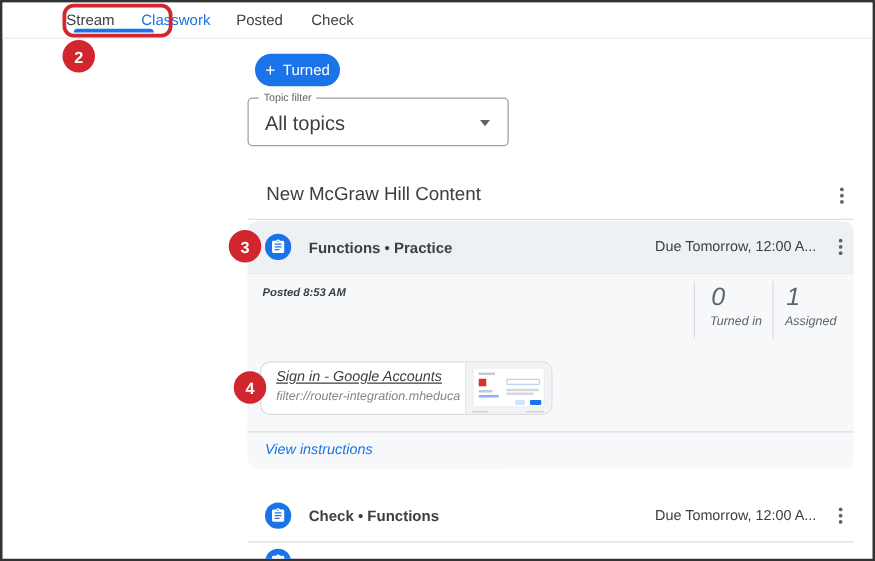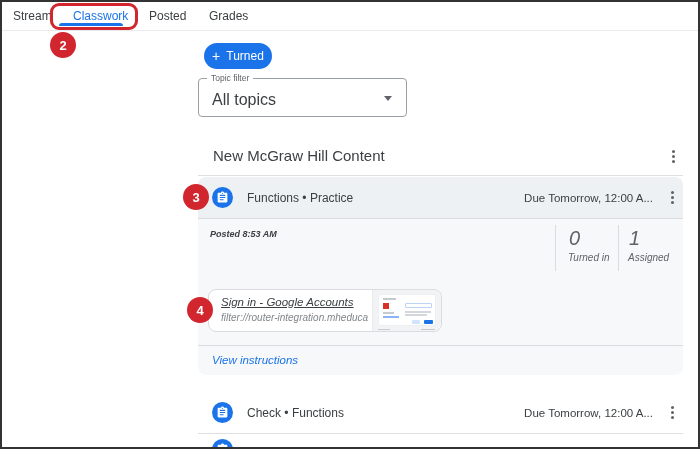--- a/index.html
+++ b/index.html
@@ -7,21 +7,21 @@
   body { font-family:"Liberation Sans","DejaVu Sans",sans-serif; }
 
   .frame {
     position:relative; width:700px; height:449px;
     border:2px solid #333; background:#fff; overflow:hidden;
   }
 
   
   .tabbar { position:absolute; left:0; top:0; width:100%; height:29px;
             background:#fff; border-bottom:1px solid #e8eaed; }
-  .tab { position:absolute; top:7px; font-size:12px; font-weight:500; color:#3c4043; cursor:pointer; }
+  .tab { position:absolute; top:7px; font-size:12px; font-weight:500; color:#3c4043; cursor:pointer;margin-left:40px; }
   .tab.active { color:#1a73e8; }
   .tab-underline { position:absolute; left:57px; top:21px; width:64px; height:3px;
                    background:#1a73e8; border-radius:3px 3px 0 0; }
   .anno-rect { position:absolute; left:48px; top:1px; width:88px; height:27px;
                border:3px solid #d2262e; border-radius:9px; pointer-events:none; }
 
   .badge { position:absolute; width:26px; height:26px; border-radius:50%;
            background:#d2262e; color:#fff; font-size:13px; font-weight:700;
            display:flex; align-items:center; justify-content:center; z-index:30; }
 
@@ -48,21 +48,21 @@
                align-items:center; justify-content:center; cursor:pointer; }
   .kebab-dot { width:3px; height:3px; border-radius:50%; background:#5f6368;
                box-shadow:0 -5px 0 #5f6368, 0 5px 0 #5f6368; }
   .hdiv { position:absolute; left:196px; width:485px; height:1px; background:#e0e0e0; }
 
   
   .a-row { position:absolute; left:196px; width:485px; height:41px; cursor:pointer; }
   .a-row.highlight { background:#eef1f4; border-radius:8px 8px 0 0; }
   .a-icon { position:absolute; left:14px; top:10px; width:21px; height:21px; border-radius:50%;
             background:#1a73e8; display:flex; align-items:center; justify-content:center; }
-  .a-title { position:absolute; left:49px; top:14px; font-size:12px; font-weight:400; color:#3c4043; }
+  .a-title { position:absolute; left:49px; top:14px; font-size:12px; font-weight:700; color:#3c4043; }
   .a-due { position:absolute; right:30px; top:15px; font-size:11.5px; color:#3c4043; }
   .row-kebab { position:absolute; right:4px; top:11px; }
 
   
   .panel { position:absolute; left:196px; top:216px; width:485px; height:157px;
            background:#f6f8fa; border-top:1px solid #dadce0; border-radius:0 0 8px 8px;font-style:italic; }
   .posted { position:absolute; left:12px; top:10px; font-size:9px; font-weight:700; color:#3c4043; }
   .stat-sep { position:absolute; top:6px; width:1px; height:46px; background:#dadce0; }
   .stat-value { position:absolute; font-size:20px; color:#5f6368; font-weight:400; }
   .stat-label { position:absolute; font-size:10px; color:#5f6368; }
@@ -87,21 +87,21 @@
 </style>
 </head>
 <body>
 
 <div class="frame">
 
   <div class="tabbar">
     <span class="tab" style="left:11px">Stream</span>
     <span class="tab active" style="left:71px">Classwork</span>
     <span class="tab" style="left:147px">Posted</span>
-    <span class="tab" style="left:207px">Grades</span>
+    <span class="tab" style="left:207px">Check</span>
     <div class="tab-underline"></div>
     <div class="anno-rect"></div>
   </div>
 
   <div class="badge" style="left:48px; top:30px">2</div>
   <div class="badge" style="left:181px; top:182px">3</div>
   <div class="badge" style="left:185px; top:295px">4</div>
 
   <button class="create-btn">
     <span class="plus">+</span>

